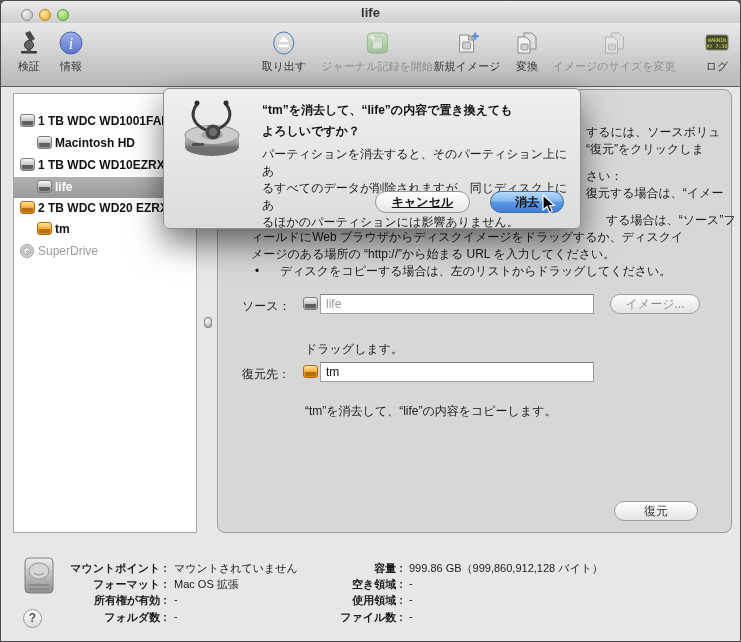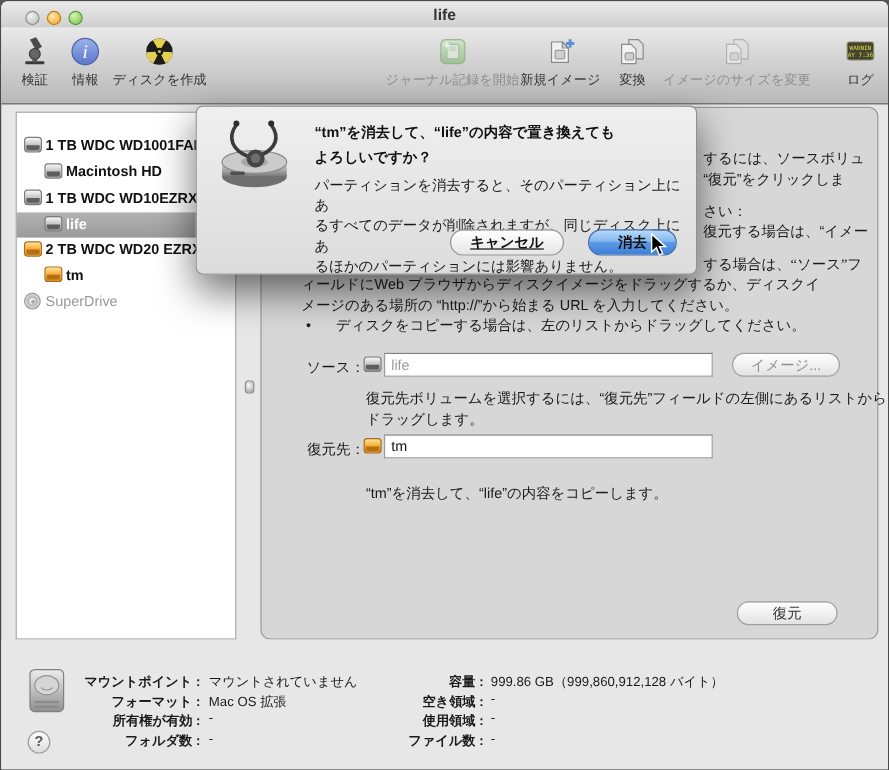--- a/index.html
+++ b/index.html
@@ -48,26 +48,26 @@
   .cd::after{content:"";position:absolute;left:5px;top:5px;width:3px;height:3px;border-radius:50%;
     background:#fff;border:1px solid #888;box-sizing:border-box;}
   .splitter{position:absolute;left:203px;top:316px;width:6px;height:9px;border-radius:3px;
     background:radial-gradient(circle at 40% 35%,#fafafa,#9d9d9d);border:1px solid #8b8b8b;}
   
   .panel{position:absolute;left:216px;top:88px;width:515px;height:444px;box-sizing:border-box;
     background:#d7d7d7;border:1px solid #9b9b9b;border-radius:8px;font-size:12px;color:#1a1a1a;}
   .ptxt{position:absolute;white-space:nowrap;line-height:15px;}
   .frag1{left:368px;top:35px;} .frag2{left:368px;top:52px;}
   .frag3{left:368px;top:79px;} .frag4{left:368px;top:96px;}
-  .frag5{left:368px;top:123px;font-family:Liberation Serif, serif;}
+  .frag5{left:388px;top:123px;}
   .lineA{left:33px;top:140px;} .lineB{left:33px;top:157px;}
   .bdot{left:37px;top:174px;} .lineC{left:62px;top:174px;}
   .helpA{left:87px;top:235px;} .helpB{left:87px;top:252px;}
   .summary{left:87px;top:314px;}
-  .frow-label{position:absolute;left:24px;width:62px;text-align:right;white-space:nowrap;}
+  .frow-label{position:absolute;left:24px;width:62px;white-space:nowrap;}
   .srclab{top:208px;} .dstlab{top:276px;}
   .srcicon{left:85px;top:207px;} .dsticon{left:85px;top:275px;}
   .field{position:absolute;left:102px;width:274px;height:20px;box-sizing:border-box;
     background:#fff;border:1px solid #9e9e9e;border-top-color:#7f7f7f;
     font-size:12px;line-height:18px;padding-left:5px;white-space:nowrap;overflow:hidden;}
   .srcfield{top:204px;color:#9b9b9b;} .dstfield{top:272px;color:#111;}
   .pushbtn{position:absolute;height:20px;box-sizing:border-box;border:1px solid #9f9f9f;
     border-radius:10px;background:linear-gradient(#fefefe,#e3e3e3);
     font-size:12px;text-align:center;line-height:18px;color:#444;}
   .imgbtn{left:392px;top:204px;width:90px;color:#8d8d8d;}
@@ -125,30 +125,27 @@
             <linearGradient id="gi" x1="0" y1="0" x2="0" y2="1">
           <stop offset="0" stop-color="#9db2ea"></stop>
               <stop offset="1" stop-color="#5a75c8"></stop>
             </linearGradient>
           </defs>
         <circle cx="13" cy="13" r="11" fill="url(#gi)" stroke="#4d62a8"></circle>
         <text x="13" y="18.5" text-anchor="middle" font-size="16" font-style="italic" font-family="'Liberation Serif',serif" fill="#fff">i</text>
       </svg>
       <div class="tb-label">情報</div>
     </div>
-    <div class="tb-item" style="left:132px">
-      <svg class="tb-icon" viewBox="0 0 26 26">
-        <circle cx="13" cy="13" r="11" fill="#1c1c1c"></circle>
-        <path d="M13 13 L18.5 3.6 A11 11 0 0 0 7.5 3.6 Z" fill="#e3cf52"></path>
-        <path d="M13 13 L2 13.5 A11 11 0 0 0 8 22.8 Z" fill="#e3cf52"></path>
-        <path d="M13 13 L18 22.8 A11 11 0 0 0 24 13.5 Z" fill="#e3cf52"></path>
-        <circle cx="13" cy="13" r="3.2" fill="#1c1c1c"></circle>
-        <circle cx="13" cy="13" r="1.2" fill="#e3cf52"></circle>
-      </svg>
-      <div class="tb-label">ディスクを作成</div>
+    <div class="tb-item" style="left:283px">
+      <svg class="tb-icon" viewBox="0 0 26 26">
+        <ellipse cx="13" cy="13" rx="10" ry="11" fill="url(#gb1)" stroke="#4a7ab8"></ellipse>
+        <path d="M13 6 l5 6 h-10 z" fill="#fff"></path>
+        <rect x="8" y="14.5" width="10" height="2.8" fill="#fff"></rect>
+      </svg>
+      <div class="tb-label">取り出す</div>
     </div>
     <div class="tb-item disabled" style="left:376px">
       <svg class="tb-icon" viewBox="0 0 26 26">
         <defs>
             <linearGradient id="gg" x1="0" y1="0" x2="0" y2="1">
           <stop offset="0" stop-color="#bfe6b4"></stop>
               <stop offset="1" stop-color="#6cb25e"></stop>
             </linearGradient>
           </defs>
         <rect x="3" y="3" width="20" height="20" rx="4" fill="url(#gg)" stroke="#578f4a"></rect>
@@ -235,21 +232,20 @@
     <div class="ptxt lineA">ィールドにWeb ブラウザからディスクイメージをドラッグするか、ディスクイ</div>
     <div class="ptxt lineB">メージのある場所の “http://”から始まる URL を入力してください。</div>
     <div class="ptxt bdot">•</div>
     <div class="ptxt lineC">ディスクをコピーする場合は、左のリストからドラッグしてください。</div>
 
     <div class="frow-label srclab">ソース：</div>
     <span class="hd icon srcicon"></span>
     <div class="field srcfield">life</div>
     <div class="pushbtn imgbtn">イメージ...</div>
 
-    <div class="ptxt helpA">復元先ボリュームを選択するには、“復元先”フィールドの左側にあるリストから</div>
     <div class="ptxt helpB">ドラッグします。</div>
 
     <div class="frow-label dstlab">復元先：</div>
     <span class="hd orange icon dsticon"></span>
     <div class="field dstfield">tm</div>
 
     <div class="ptxt summary">“tm”を消去して、“life”の内容をコピーします。</div>
     <div class="pushbtn restorebtn">復元</div>
   </div>
 

